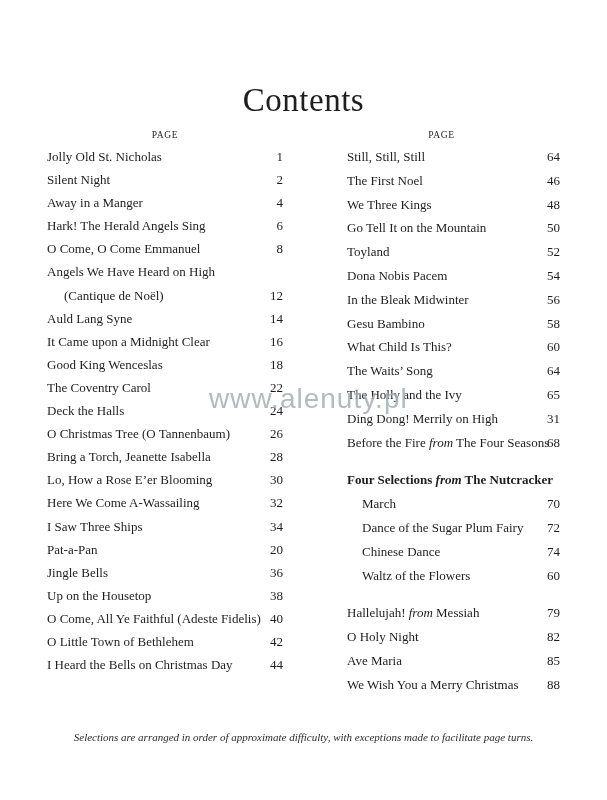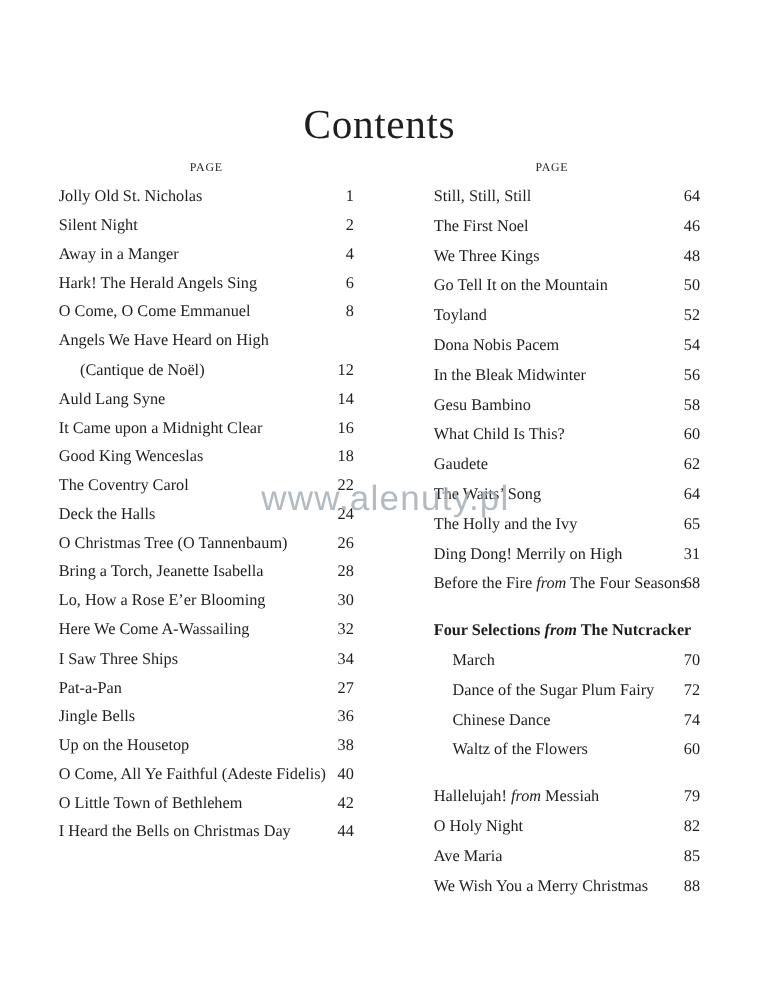--- a/index.html
+++ b/index.html
@@ -125,21 +125,21 @@
       <div class="row">
         <span class="t"><span>Here We Come A-Wassailing</span><span class="it"></span><span></span></span>
         <span class="num">32</span>
       </div>
       <div class="row">
         <span class="t"><span>I Saw Three Ships</span><span class="it"></span><span></span></span>
         <span class="num">34</span>
       </div>
       <div class="row">
         <span class="t"><span>Pat-a-Pan</span><span class="it"></span><span></span></span>
-        <span class="num">27</span>
+        <span class="num">20</span>
       </div>
       <div class="row">
         <span class="t"><span>Jingle Bells</span><span class="it"></span><span></span></span>
         <span class="num">36</span>
       </div>
       <div class="row">
         <span class="t"><span>Up on the Housetop</span><span class="it"></span><span></span></span>
         <span class="num">38</span>
       </div>
       <div class="row">
@@ -188,24 +188,20 @@
       </div>
       <div class="row">
         <span class="t"><span>Gesu Bambino</span><span class="it"></span><span></span></span>
         <span class="num">58</span>
       </div>
       <div class="row">
         <span class="t"><span>What Child Is This?</span><span class="it"></span><span></span></span>
         <span class="num">60</span>
       </div>
       <div class="row">
-        <span class="t"><span>Gaudete</span><span class="it"></span><span></span></span>
-        <span class="num">62</span>
-      </div>
-      <div class="row">
         <span class="t"><span>The Waits’ Song</span><span class="it"></span><span></span></span>
         <span class="num">64</span>
       </div>
       <div class="row">
         <span class="t"><span>The Holly and the Ivy</span><span class="it"></span><span></span></span>
         <span class="num">65</span>
       </div>
       <div class="row">
         <span class="t"><span>Ding Dong! Merrily on High</span><span class="it"></span><span></span></span>
         <span class="num">31</span>
@@ -247,13 +243,14 @@
         <span class="t"><span>Ave Maria</span><span class="it"></span><span></span></span>
         <span class="num">85</span>
       </div>
       <div class="row">
         <span class="t"><span>We Wish You a Merry Christmas</span><span class="it"></span><span></span></span>
         <span class="num">88</span>
       </div>
     </div>
 
   <div class="watermark">www.alenuty.pl</div>
+  <div class="footer">Selections are arranged in order of approximate difficulty, with exceptions made to facilitate page turns.</div>
 </div>
 
 </body></html>

